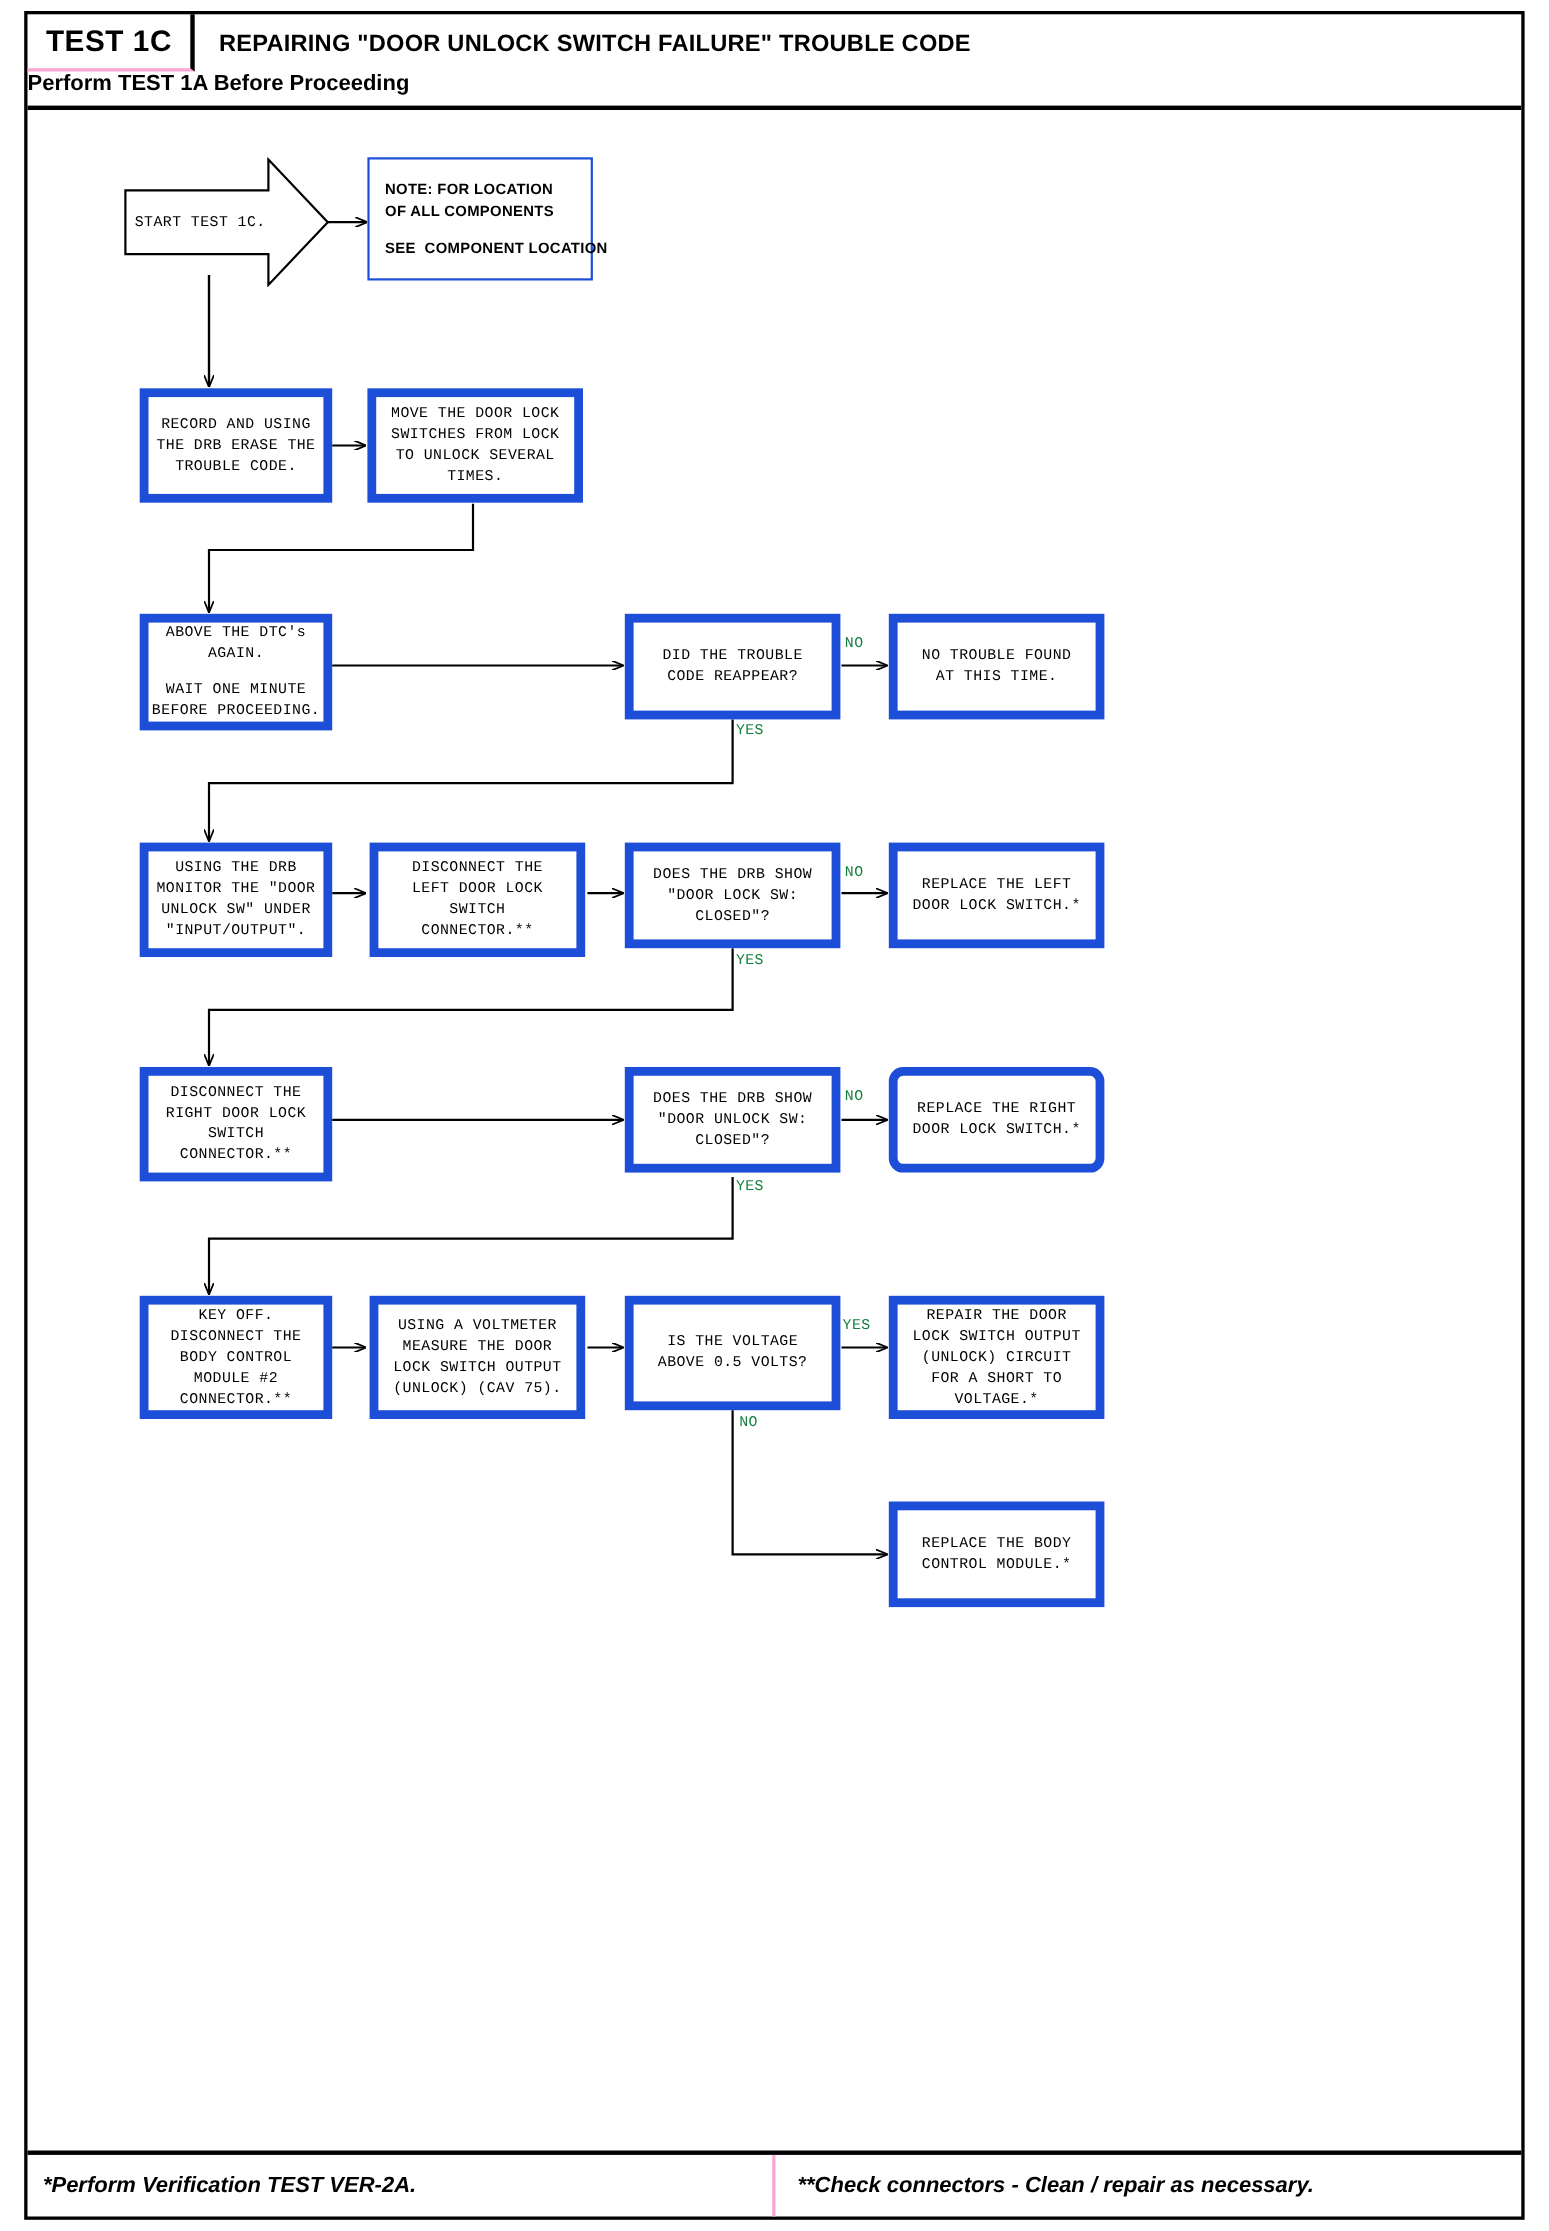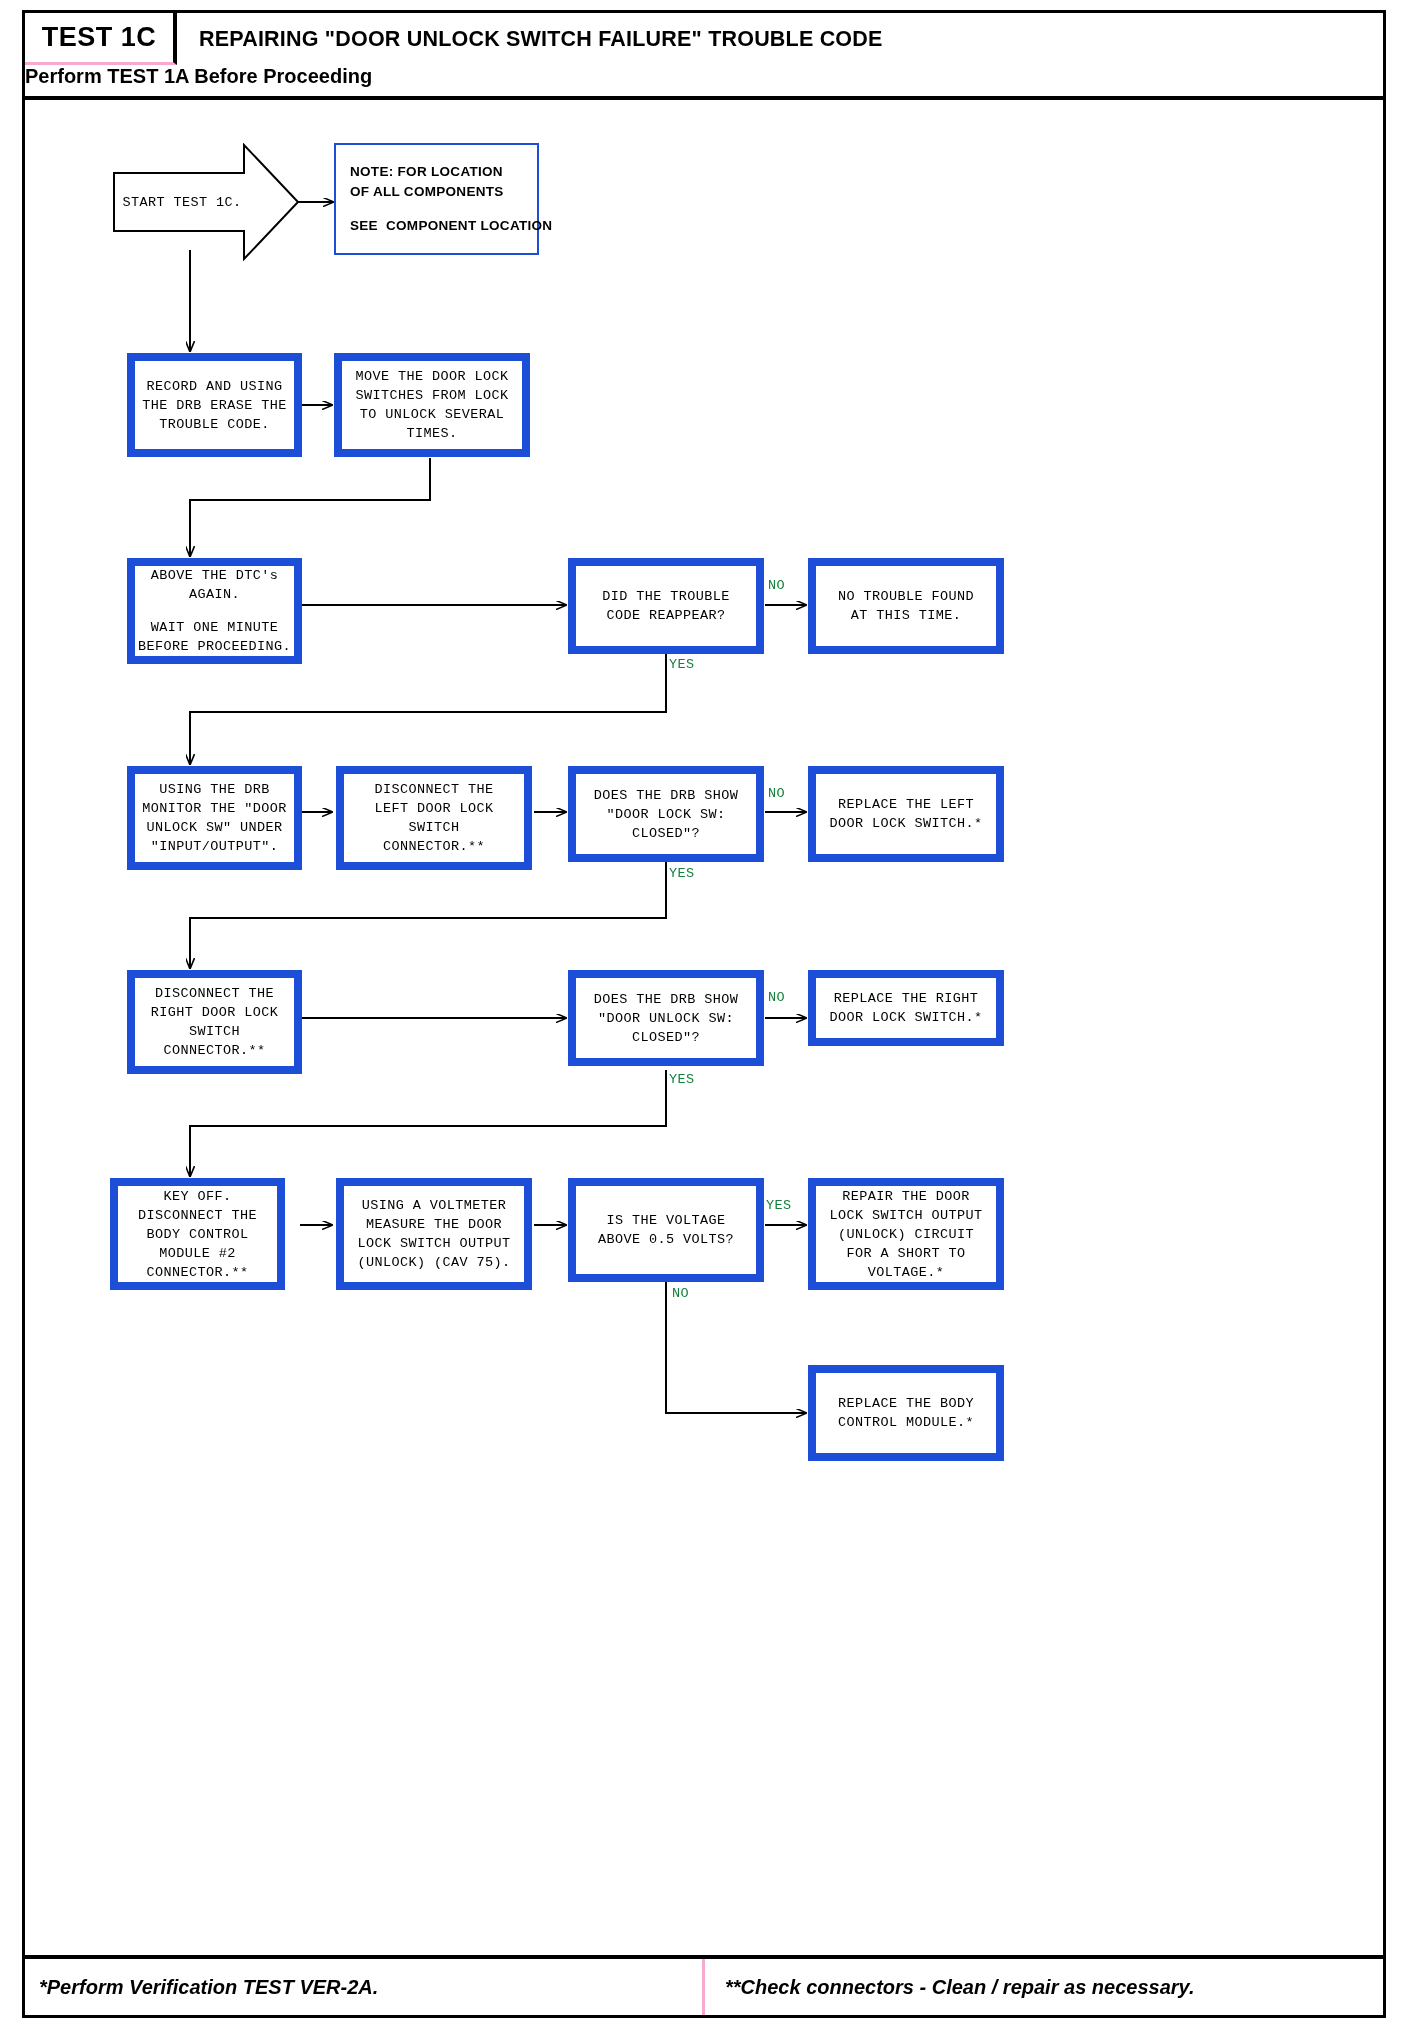--- a/index.html
+++ b/index.html
@@ -223,28 +223,28 @@
       <span class="ln">DISCONNECT THE</span>
       <span class="ln">RIGHT DOOR LOCK</span>
       <span class="ln">SWITCH</span>
       <span class="ln">CONNECTOR.**</span>
     </div>
     <div class="node" style="left:568px;top:970px;width:196px;height:96px;">
       <span class="ln">DOES THE DRB SHOW</span>
       <span class="ln">"DOOR UNLOCK SW:</span>
       <span class="ln">CLOSED"?</span>
     </div>
-    <div class="node" style="left:808px;top:970px;width:196px;height:76px;">
+    <div class="node" style="left:808px;top:970px;width:196px;height:96px;border-radius:13px;">
       <span class="ln">REPLACE THE RIGHT</span>
       <span class="ln">DOOR LOCK SWITCH.*</span>
     </div>
     <div class="edgelabel" style="left:768px;top:990px;">NO</div>
     <div class="edgelabel" style="left:669px;top:1072px;">YES</div>
 
-    <div class="node" style="left:110px;top:1178px;width:175px;height:112px;">
+    <div class="node" style="left:127px;top:1178px;width:175px;height:112px;">
       <span class="ln">KEY OFF.</span>
       <span class="ln">DISCONNECT THE</span>
       <span class="ln">BODY CONTROL</span>
       <span class="ln">MODULE #2</span>
       <span class="ln">CONNECTOR.**</span>
     </div>
     <div class="node" style="left:336px;top:1178px;width:196px;height:112px;">
       <span class="ln">USING A VOLTMETER</span>
       <span class="ln">MEASURE THE DOOR</span>
       <span class="ln">LOCK SWITCH OUTPUT</span>

